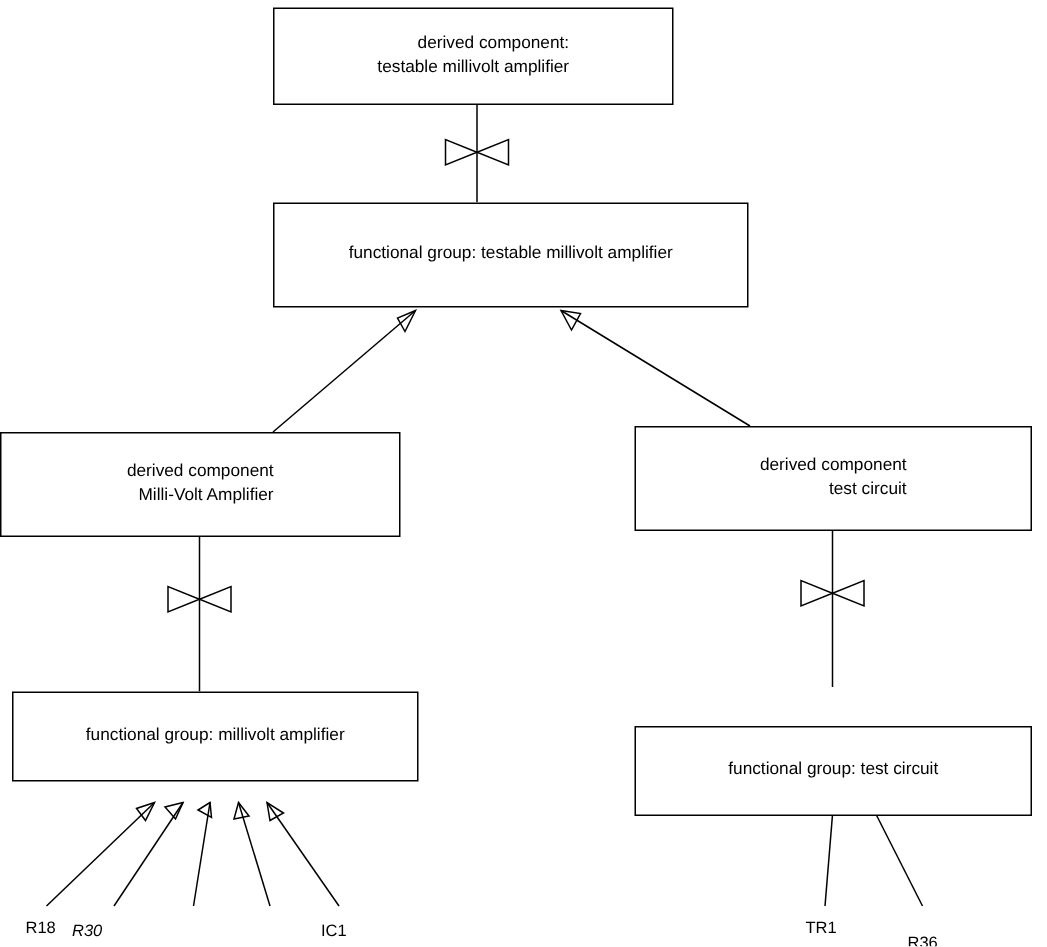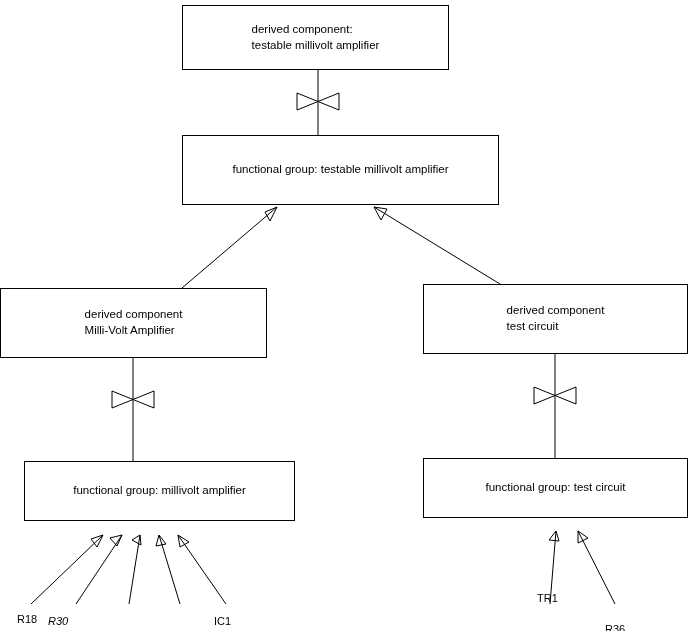--- a/index.html
+++ b/index.html
@@ -18,21 +18,21 @@
     overflow: hidden;
   }
   .node {
     position: absolute;
     border: 1px solid #000000;
     background: #ffffff;
     box-sizing: border-box;
     display: flex;
     align-items: center;
     justify-content: center;
-    text-align: left;
+    text-align: right;
     font-size: 11.5px;
     color: #000000;
     line-height: 1.35;
     z-index: 3;
   }
   .node .lbl {
     display: block;
     white-space: pre-line;
     padding: 0 6px;
   }
@@ -133,43 +133,43 @@
   <div class="node" style="left:0px; top:288px; width:267px; height:70px;">
     <span class="lbl">derived component
 Milli-Volt Amplifier</span>
   </div>
 
   <div class="node" style="left:423px; top:284px; width:265px; height:70px;">
     <span class="lbl">derived component
 test circuit</span>
   </div>
 
-  <div class="node" style="left:24px; top:461px; width:271px; height:60px;">
+  <div class="node" style="left:8px; top:461px; width:271px; height:60px;">
     <span class="lbl">functional group: millivolt amplifier</span>
   </div>
 
-  <div class="node" style="left:423px; top:458px; width:265px; height:60px;">
+  <div class="node" style="left:423px; top:484px; width:265px; height:60px;">
     <span class="lbl">functional group: test circuit</span>
   </div>
 
   <div class="leaf-label" style="left:17px; top:613px;">
     <span>R18</span>
   </div>
   <div class="leaf-label" style="left:48px; top:615px;font-style:italic;">
     <span>R30</span>
   </div>
   <div class="leaf-label" style="left:117px; top:644px;">
     <span>R26</span>
   </div>
   <div class="leaf-label" style="left:168px; top:615px;margin-top:16px;">
     <span>R22</span>
   </div>
   <div class="leaf-label" style="left:214px; top:615px;">
     <span>IC1</span>
   </div>
-  <div class="leaf-label" style="left:537px; top:592px;">
+  <div class="leaf-label" style="left:537px; top:613px;">
     <span>TR1</span>
   </div>
   <div class="leaf-label" style="left:605px; top:623px;">
     <span>R36</span>
   </div>
 
 </div>
 
 </body></html>

